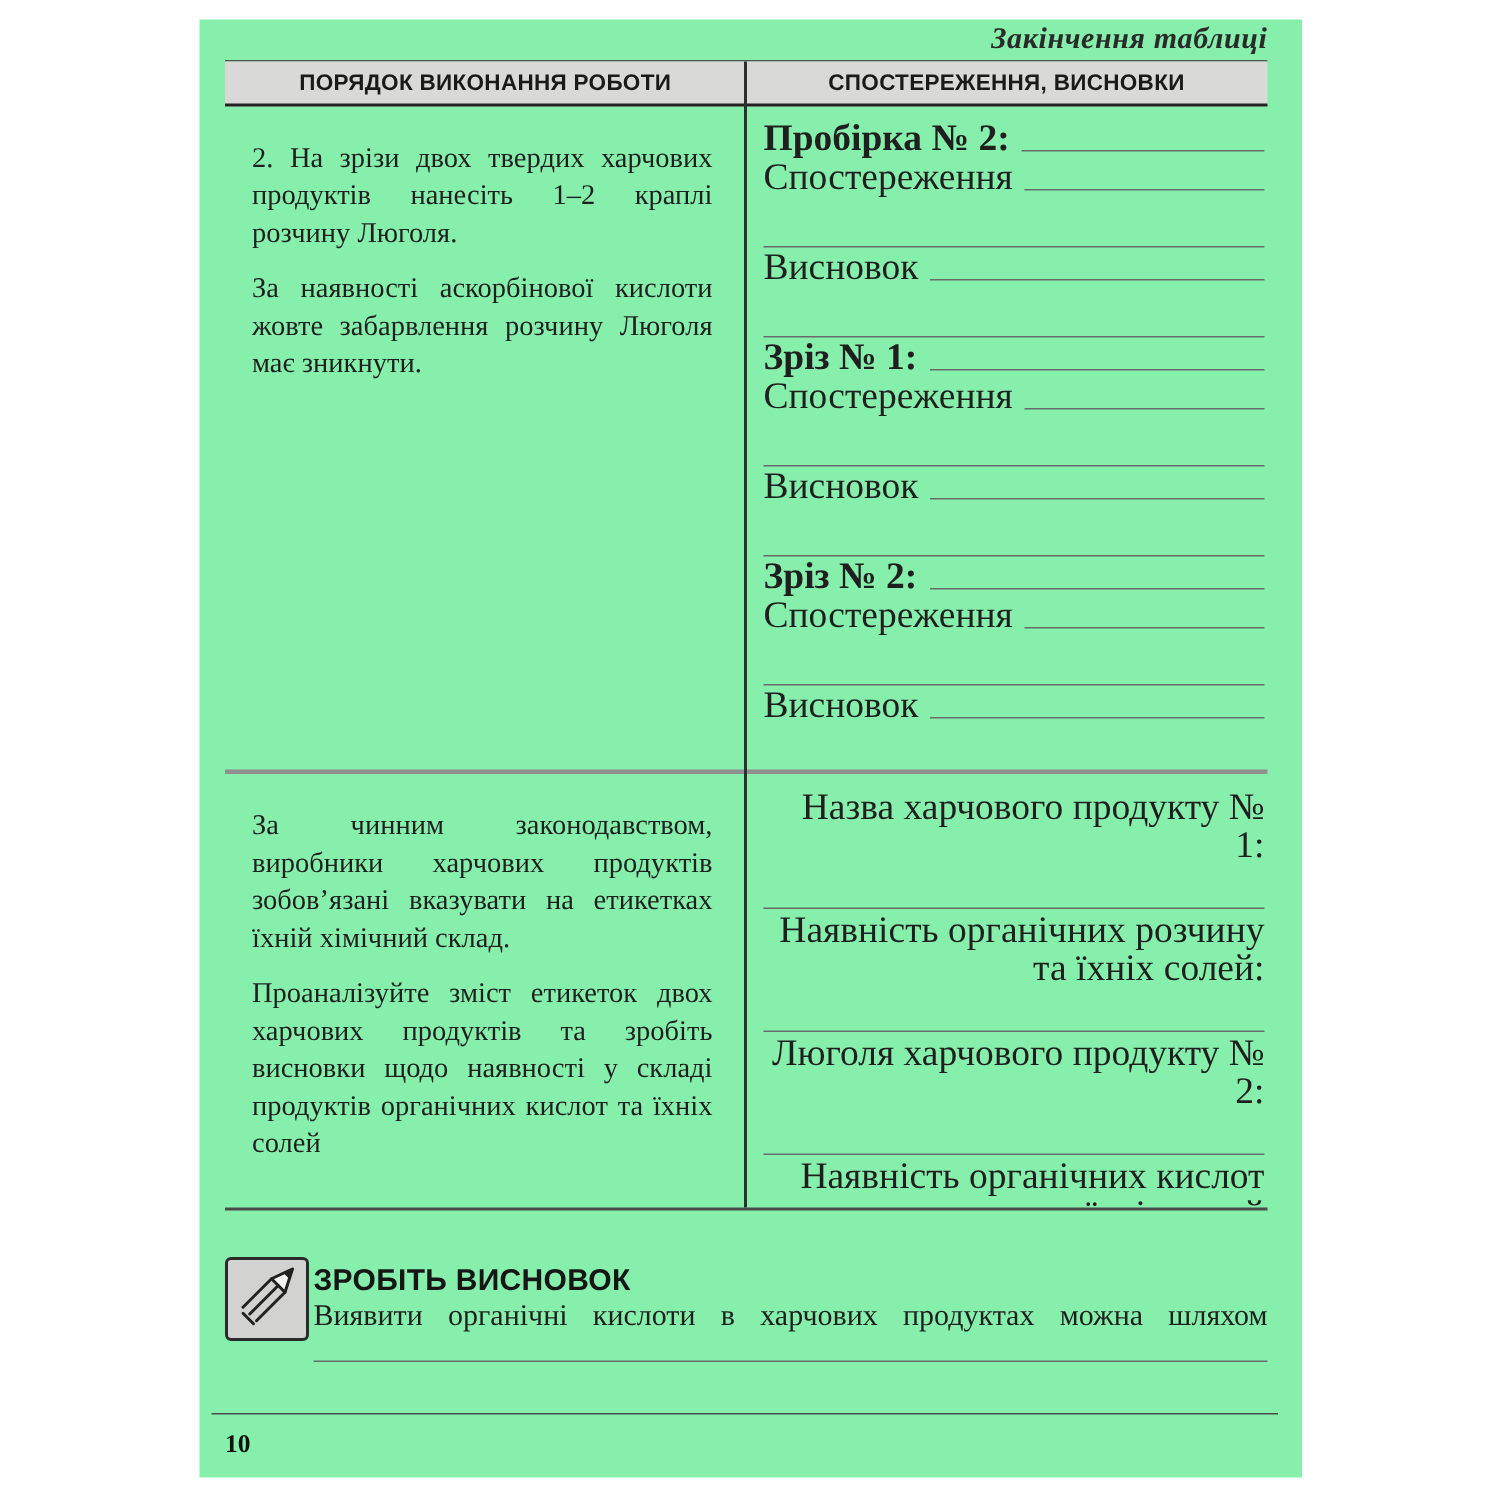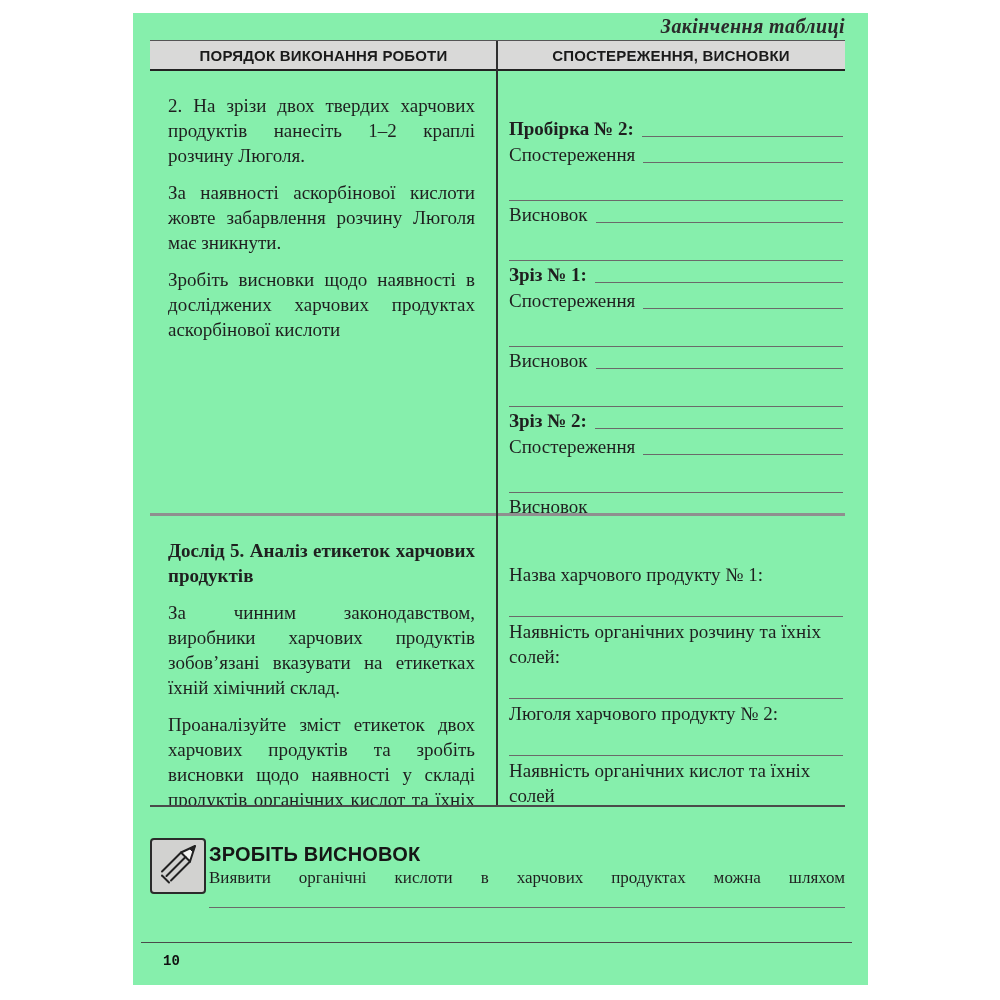--- a/index.html
+++ b/index.html
@@ -23,63 +23,62 @@
 
   .trow { display:grid; grid-template-columns:347px 348px; overflow:hidden; }
   .row1 { height:442px; }
   .rowdiv { height:3px; background:#8f8f8f; }
   .row2 { height:289px; }
 
   .cell-l { padding:10px 10px 0 6px; font-size:19px; line-height:25px; text-align:justify; }
   .cell-l p { margin:12px; }
   .cell-l .bold { font-weight:bold; }
 
-  .cell-r { padding:8px 2px 0 12px; font-size:19px; line-height:25px;margin-top:36px; }
+  .cell-r { padding:8px 2px 0 12px; font-size:25px; line-height:25px; }
   .entry { display:flex; align-items:flex-end; height:26px; }
   .entry .lbl { white-space:nowrap; line-height:24px; }
   .entry .b { font-weight:bold; }
   .entry .wline { flex:1; border-bottom:1.5px solid #6a6a6a; margin-left:8px; margin-bottom:4px; }
   .fullline { height:34px; border-bottom:1.5px solid #6a6a6a; }
   .row2 .fullline { height:30px; }
-  .plabel { min-height:26px; padding-top:2px; }
+  .plabel { min-height:26px; padding-top:2px;text-align:right; }
   .plabel.wrap { min-height:50px; }
 
   .concl-icon { position:absolute; left:17px; top:825px; width:56px; height:56px;
                 background:#d2d2d0; border:2.5px solid #2b2b2b; border-radius:4px; }
   .concl-title { position:absolute; left:76px; top:830px;
                  font-family:"Liberation Sans","DejaVu Sans",sans-serif; font-weight:700;
                  font-size:20px; color:#161616; letter-spacing:0.2px; }
-  .concl-lead { position:absolute; left:76px; right:23px; top:852px; font-size:17px;
+  .concl-lead { position:absolute; left:76px; right:23px; top:852px; font-size:20px;
                 line-height:25px; text-align:justify; text-align-last:justify; white-space:nowrap; }
   .wline-abs1 { position:absolute; left:76px; right:23px; top:885px; height:10px;
                 border-bottom:1.5px solid #6a6a6a; }
   .footer-rule { position:absolute; left:8px; right:16px; top:920px; height:10px;
                  border-bottom:1.5px solid #4a4a4a; }
-  .page-num { position:absolute; left:30px; top:940px;
-              font-family:Liberation Mono, monospace; font-weight:700;
-              font-size:14px; color:#111; }
+  .page-num { position:absolute; left:17px; top:940px;
+              font-family:Liberation Serif, serif; font-weight:700;
+              font-size:17px; color:#111; }
 </style>
 </head>
 <body>
 
 <div class="paper">
 
   <div class="caption">Закінчення таблиці</div>
 
   <div class="table">
     <div class="thead">
       <div class="th">ПОРЯДОК ВИКОНАННЯ РОБОТИ</div>
       <div class="th">СПОСТЕРЕЖЕННЯ, ВИСНОВКИ</div>
     </div>
 
     <div class="trow row1">
       <div class="cell-l">
         <p>2. На зрізи двох твердих харчових продуктів нанесіть 1–2 краплі розчину Люголя.</p>
         <p>За наявності аскорбінової кислоти жовте забарвлення розчину Люголя має зникнути.</p>
-        <p>Зробіть висновки щодо наявності в досліджених харчових продуктах аскорбінової кислоти</p>
       </div>
       <div class="cell-r">
         <div class="entry">
             <span class="lbl b">Пробірка № 2:</span>
             <span class="wline"></span>
           </div>
         <div class="entry">
             <span class="lbl">Спостереження</span>
             <span class="wline"></span>
           </div>
@@ -117,21 +116,20 @@
             <span class="wline"></span>
           </div>
         <div class="fullline"></div>
       </div>
     </div>
 
     <div class="rowdiv"></div>
 
     <div class="trow row2">
       <div class="cell-l">
-        <p class="bold">Дослід 5. Аналіз етикеток харчових продуктів</p>
         <p>За чинним законодавством, виробники харчових продуктів зобов’язані вказувати на етикетках їхній хімічний склад.</p>
         <p>Проаналізуйте зміст етикеток двох харчових продуктів та зробіть висновки щодо наявності у складі продуктів органічних кислот та їхніх солей</p>
       </div>
       <div class="cell-r">
         <div class="plabel">Назва харчового продукту № 1:</div>
         <div class="fullline"></div>
         <div class="plabel wrap">Наявність органічних розчину та їхніх солей:</div>
         <div class="fullline"></div>
         <div class="plabel">Люголя харчового продукту № 2:</div>
         <div class="fullline"></div>

